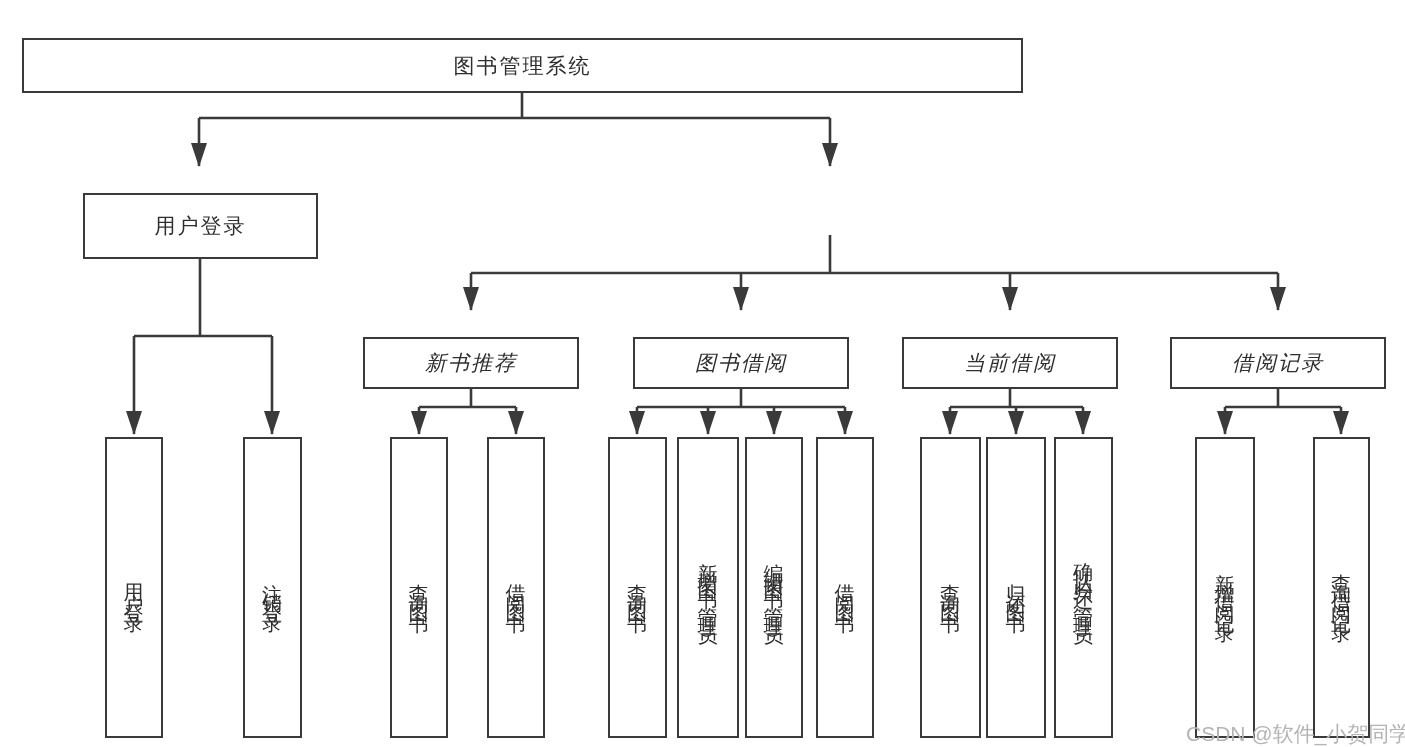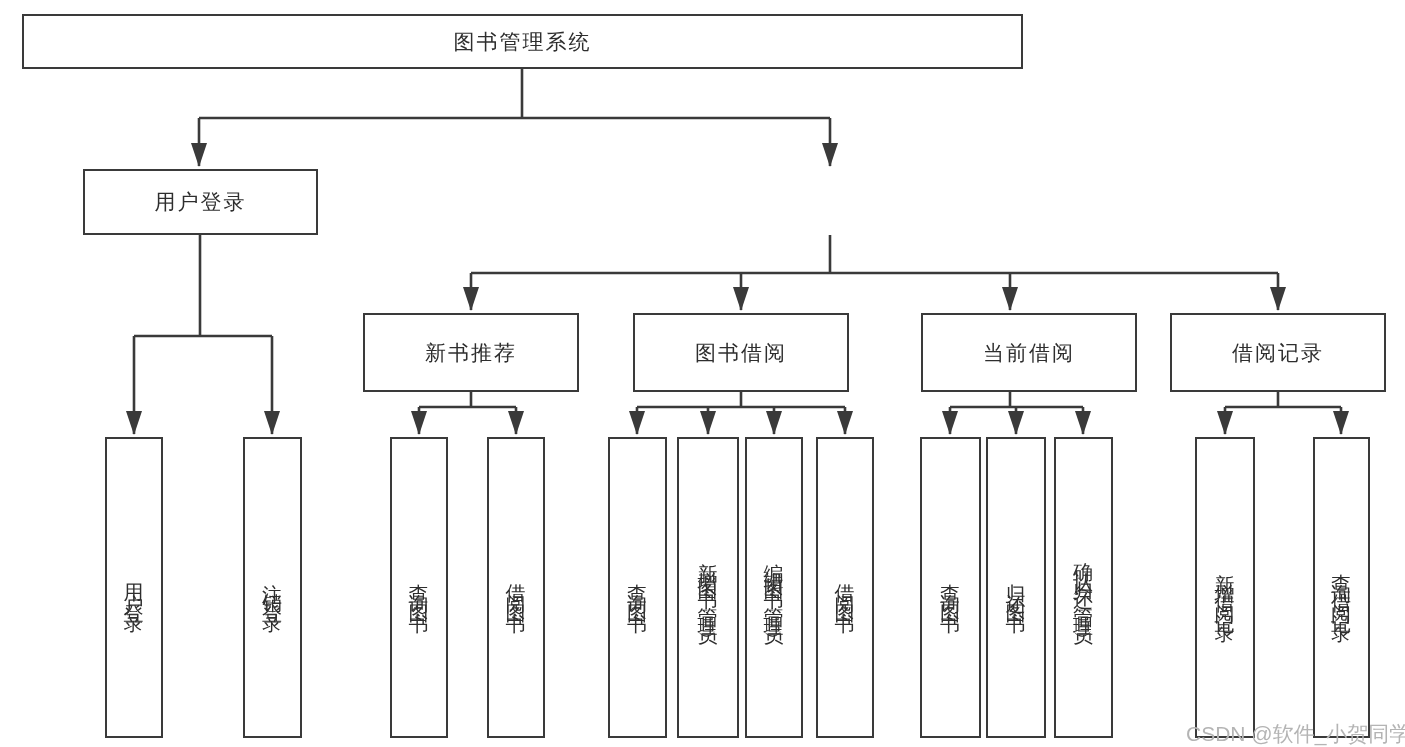--- a/index.html
+++ b/index.html
@@ -22,37 +22,38 @@
   svg.connectors marker path{fill:var(--line);stroke:none;}
 
   .node{
     position:absolute;
     background:#fff;
     border:2.4px solid var(--line);
     display:flex;
     align-items:center;
     justify-content:center;
     text-align:center;
+    margin-top:24px;
   }
   .node .lbl{
     font-size:21px;
     letter-spacing:2px;
     color:var(--text);
     white-space:nowrap;
   }
   
   .root{left:22px;top:14px;width:1001px;height:55px;}
   
   .l2a{left:83px;top:169px;width:235px;height:66px;}
   .l2b{left:712px;top:169px;width:236px;height:66px;}
   
-  .l3{top:313px;height:79px;}
+  .l3{top:313px;height:52px;font-style:italic;}
   .l3a{left:363px;width:216px;}
   .l3b{left:633px;width:216px;align-items:center;}
-  .l3c{left:921px;width:216px;}
+  .l3c{left:902px;width:216px;}
   .l3d{left:1170px;width:216px;}
   
   .leaf{
     position:absolute;
     top:437px;height:301px;
     background:#fff;
     border:2.4px solid var(--line);
     display:flex;
     align-items:center;
     justify-content:center;

